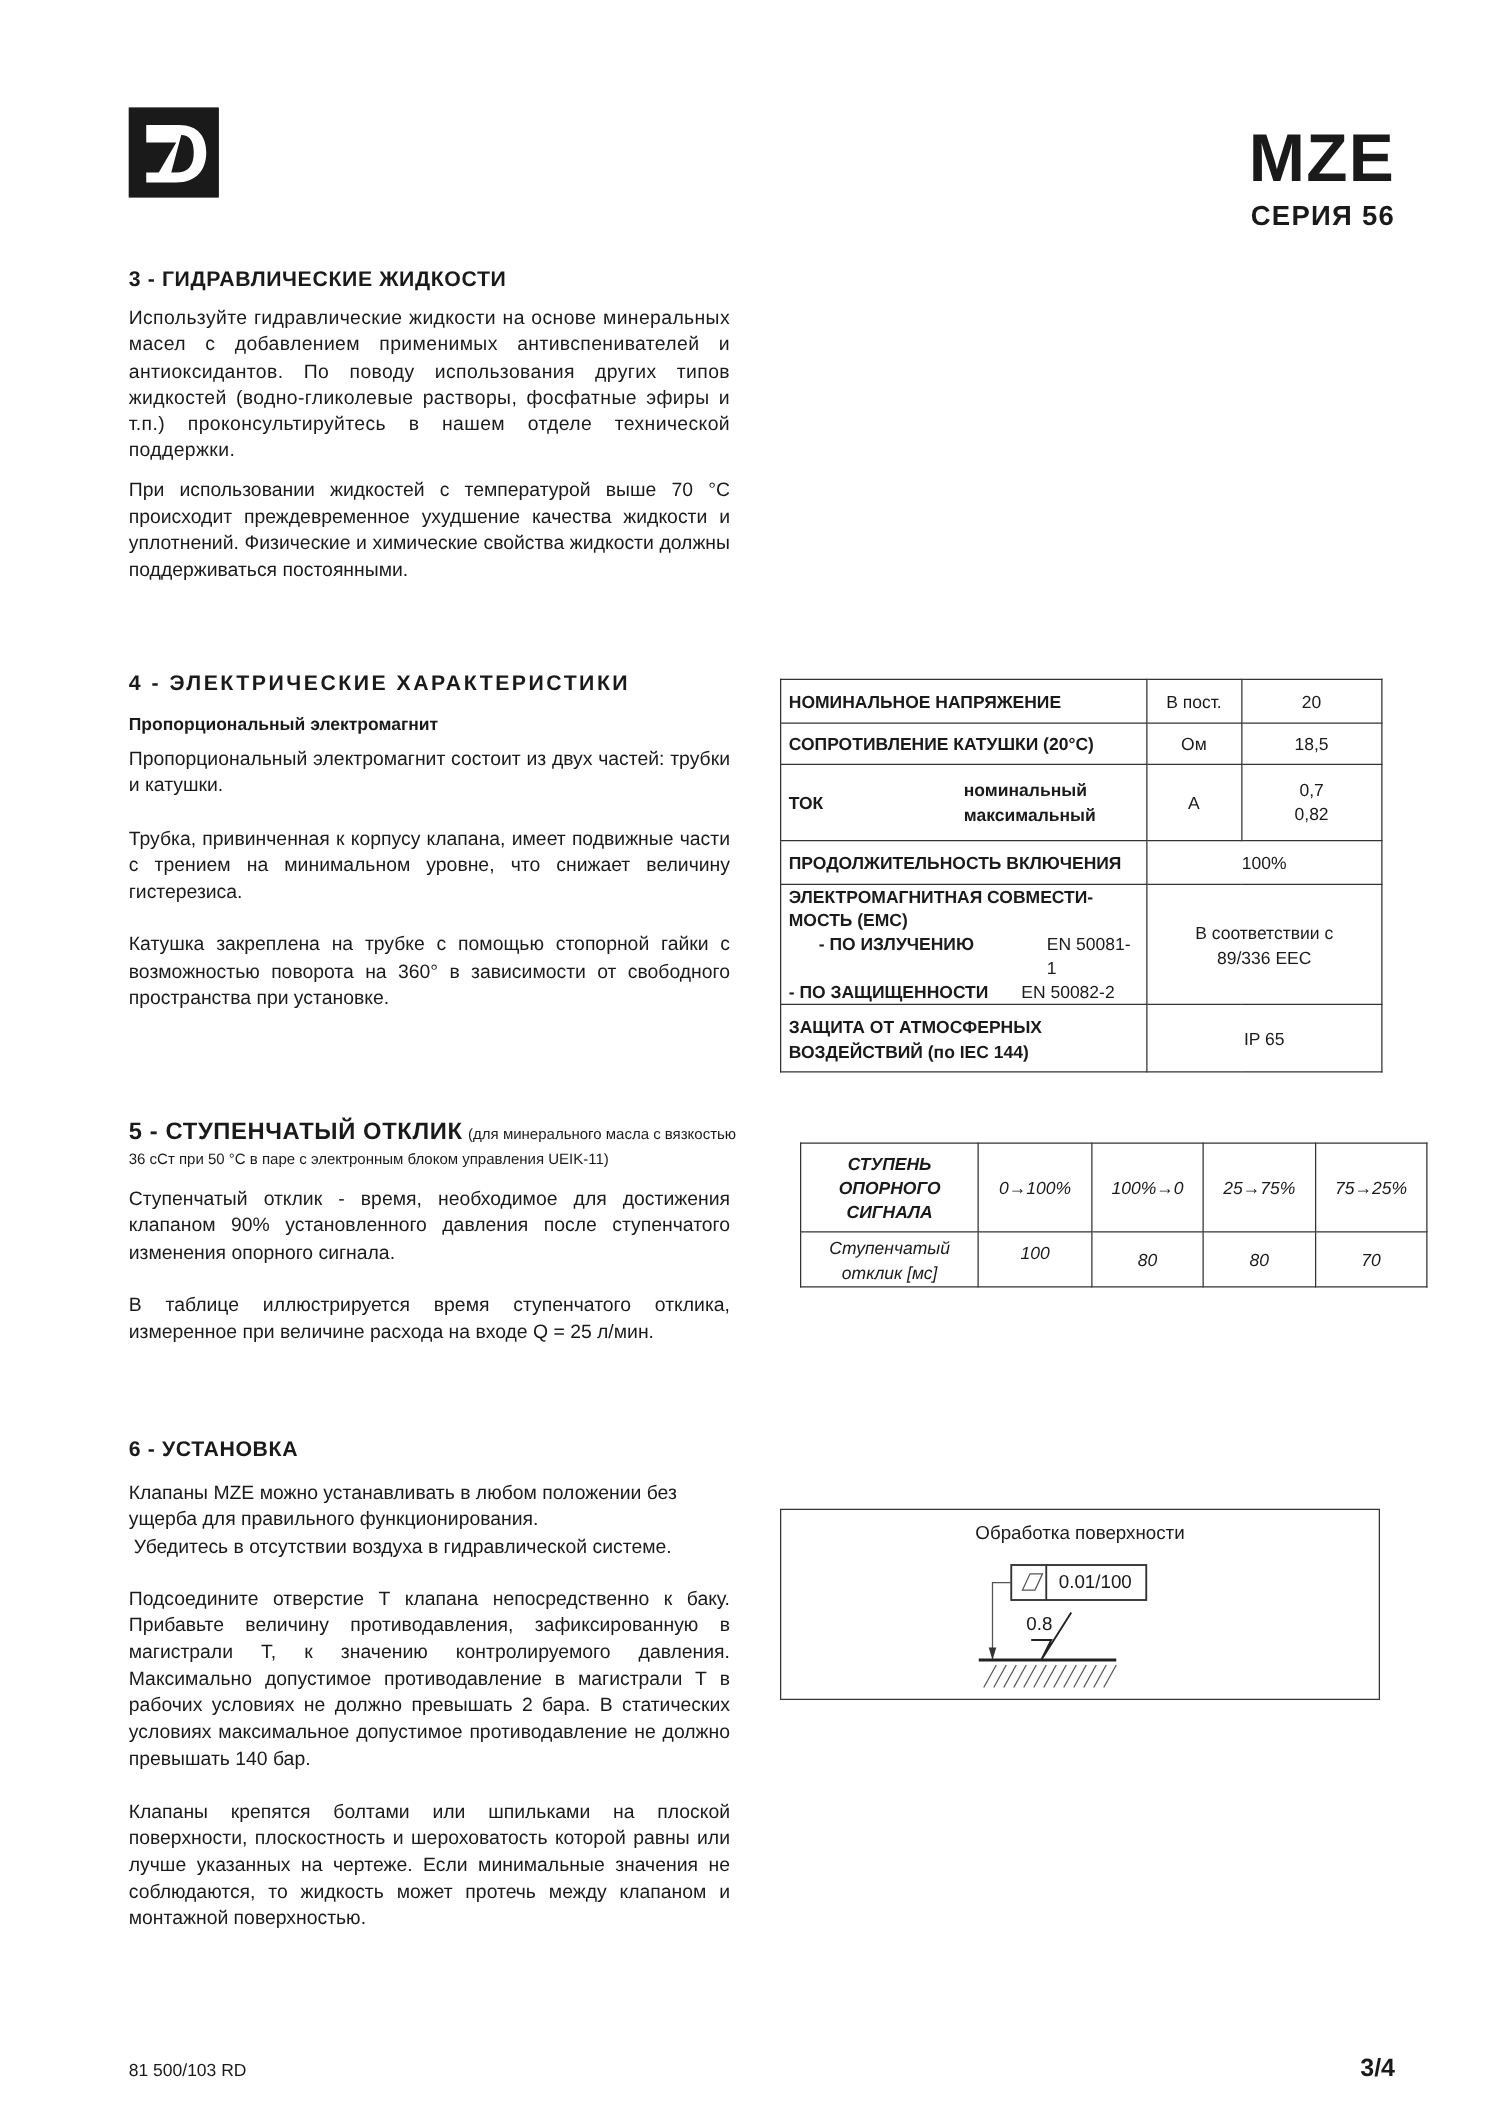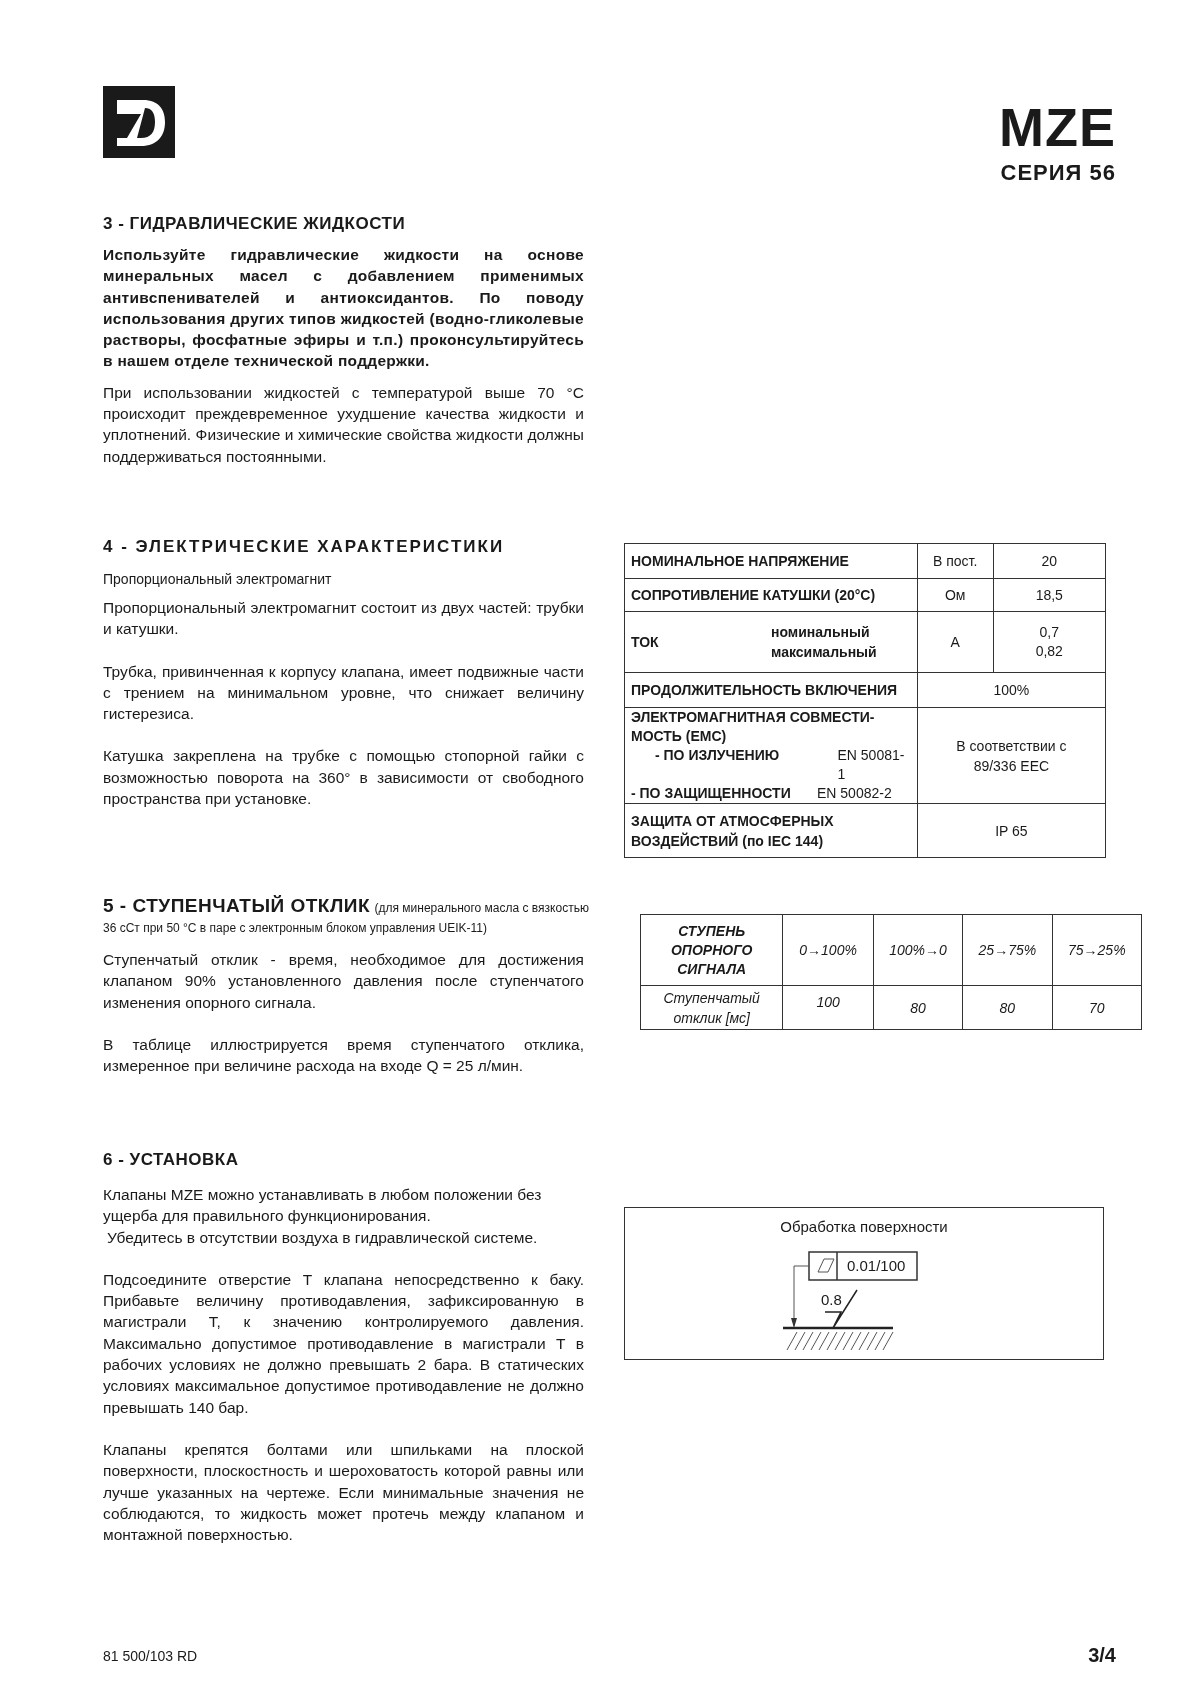--- a/index.html
+++ b/index.html
@@ -6,21 +6,21 @@
   body { width: 1200px; height: 1698px; position: relative; font-family: "Liberation Sans", sans-serif; color: #1a1a1a; overflow: hidden; }
   .abs { position: absolute; }
   .logo { left: 103px; top: 86px; width: 72px; height: 72px; background: #1a1a1a; }
   .logo svg { display: block; }
   .title-mze { right: 84px; top: 100px; font-size: 54px; font-weight: bold; letter-spacing: 1px; line-height: 1; }
   .title-series { right: 84px; top: 160px; font-size: 22px; font-weight: bold; letter-spacing: 1px; }
   .h2 { font-size: 17px; font-weight: bold; letter-spacing: 0.5px; }
   .h2-wide { letter-spacing: 2px; }
   .col { left: 103px; width: 481px; }
   p.body { margin: 0; font-size: 15.5px; line-height: 21.3px; text-align: justify; }
-  .sub { font-size: 14px; font-weight: normal; }
+  .sub { font-size: 14px; font-weight: bold; }
   .small-note { font-size: 12px; font-weight: normal; letter-spacing: 0; }
   table.spec { border-collapse: collapse; font-size: 14px; }
   table.spec td { border: 1.5px solid #333; padding: 0 6px; }
   .b { font-weight: bold; }
   .c { text-align: center; }
   .footer-left { left: 103px; top: 1648px; font-size: 14px; }
   .footer-right { right: 84px; top: 1644px; font-size: 20px; font-weight: bold; }
   .drawing-box { left: 624px; top: 1207px; width: 480px; height: 153px; border: 1.5px solid #333; box-sizing: border-box; }
 </style>
 </head>
@@ -30,21 +30,21 @@
   <svg width="72" height="72" viewBox="0 0 72 72">
     <rect width="72" height="72" fill="#1a1a1a"></rect>
     <path d="M14 14 H40 C56 14 62 24 62 36 C62 50 54 60 38 60 H14 V52 H24 L38 28 H14 Z M34 52 H38 C48 52 52 46 52 36 C52 26 48 22 42 22 Z" fill="#ffffff"></path>
   </svg>
 </div>
 <div class="abs title-mze">MZE</div>
 <div class="abs title-series">СЕРИЯ 56</div>
 
 <div class="abs col" style="top:214px;">
   <div class="h2">3 - ГИДРАВЛИЧЕСКИЕ ЖИДКОСТИ</div>
-  <p class="body" style="margin-top:10px; letter-spacing:0.3px;font-weight:bold;">Используйте гидравлические жидкости на основе минеральных масел с добавлением применимых антивспенивателей и антиоксидантов. По поводу использования других типов жидкостей (водно-гликолевые растворы, фосфатные эфиры и т.п.) проконсультируйтесь в нашем отделе технической поддержки.</p>
+  <p class="body" style="margin-top:10px; letter-spacing:0.3px;">Используйте гидравлические жидкости на основе минеральных масел с добавлением применимых антивспенивателей и антиоксидантов. По поводу использования других типов жидкостей (водно-гликолевые растворы, фосфатные эфиры и т.п.) проконсультируйтесь в нашем отделе технической поддержки.</p>
   <p class="body" style="margin-top:10px;">При использовании жидкостей с температурой выше 70 °C происходит преждевременное ухудшение качества жидкости и уплотнений. Физические и химические свойства жидкости должны поддерживаться постоянными.</p>
 </div>
 
 <div class="abs col" style="top:537px;">
   <div class="h2 h2-wide">4 - ЭЛЕКТРИЧЕСКИЕ ХАРАКТЕРИСТИКИ</div>
   <div class="sub" style="margin-top:14px;">Пропорциональный электромагнит</div>
   <p class="body" style="margin-top:10px;">Пропорциональный электромагнит состоит из двух частей: трубки и катушки.</p>
   <p class="body" style="margin-top:21px;">Трубка, привинченная к корпусу клапана, имеет подвижные части с трением на минимальном уровне, что снижает величину гистерезиса.</p>
   <p class="body" style="margin-top:21px;">Катушка закреплена на трубке с помощью стопорной гайки с возможностью поворота на 360° в зависимости от свободного пространства при установке.</p>
 </div>

